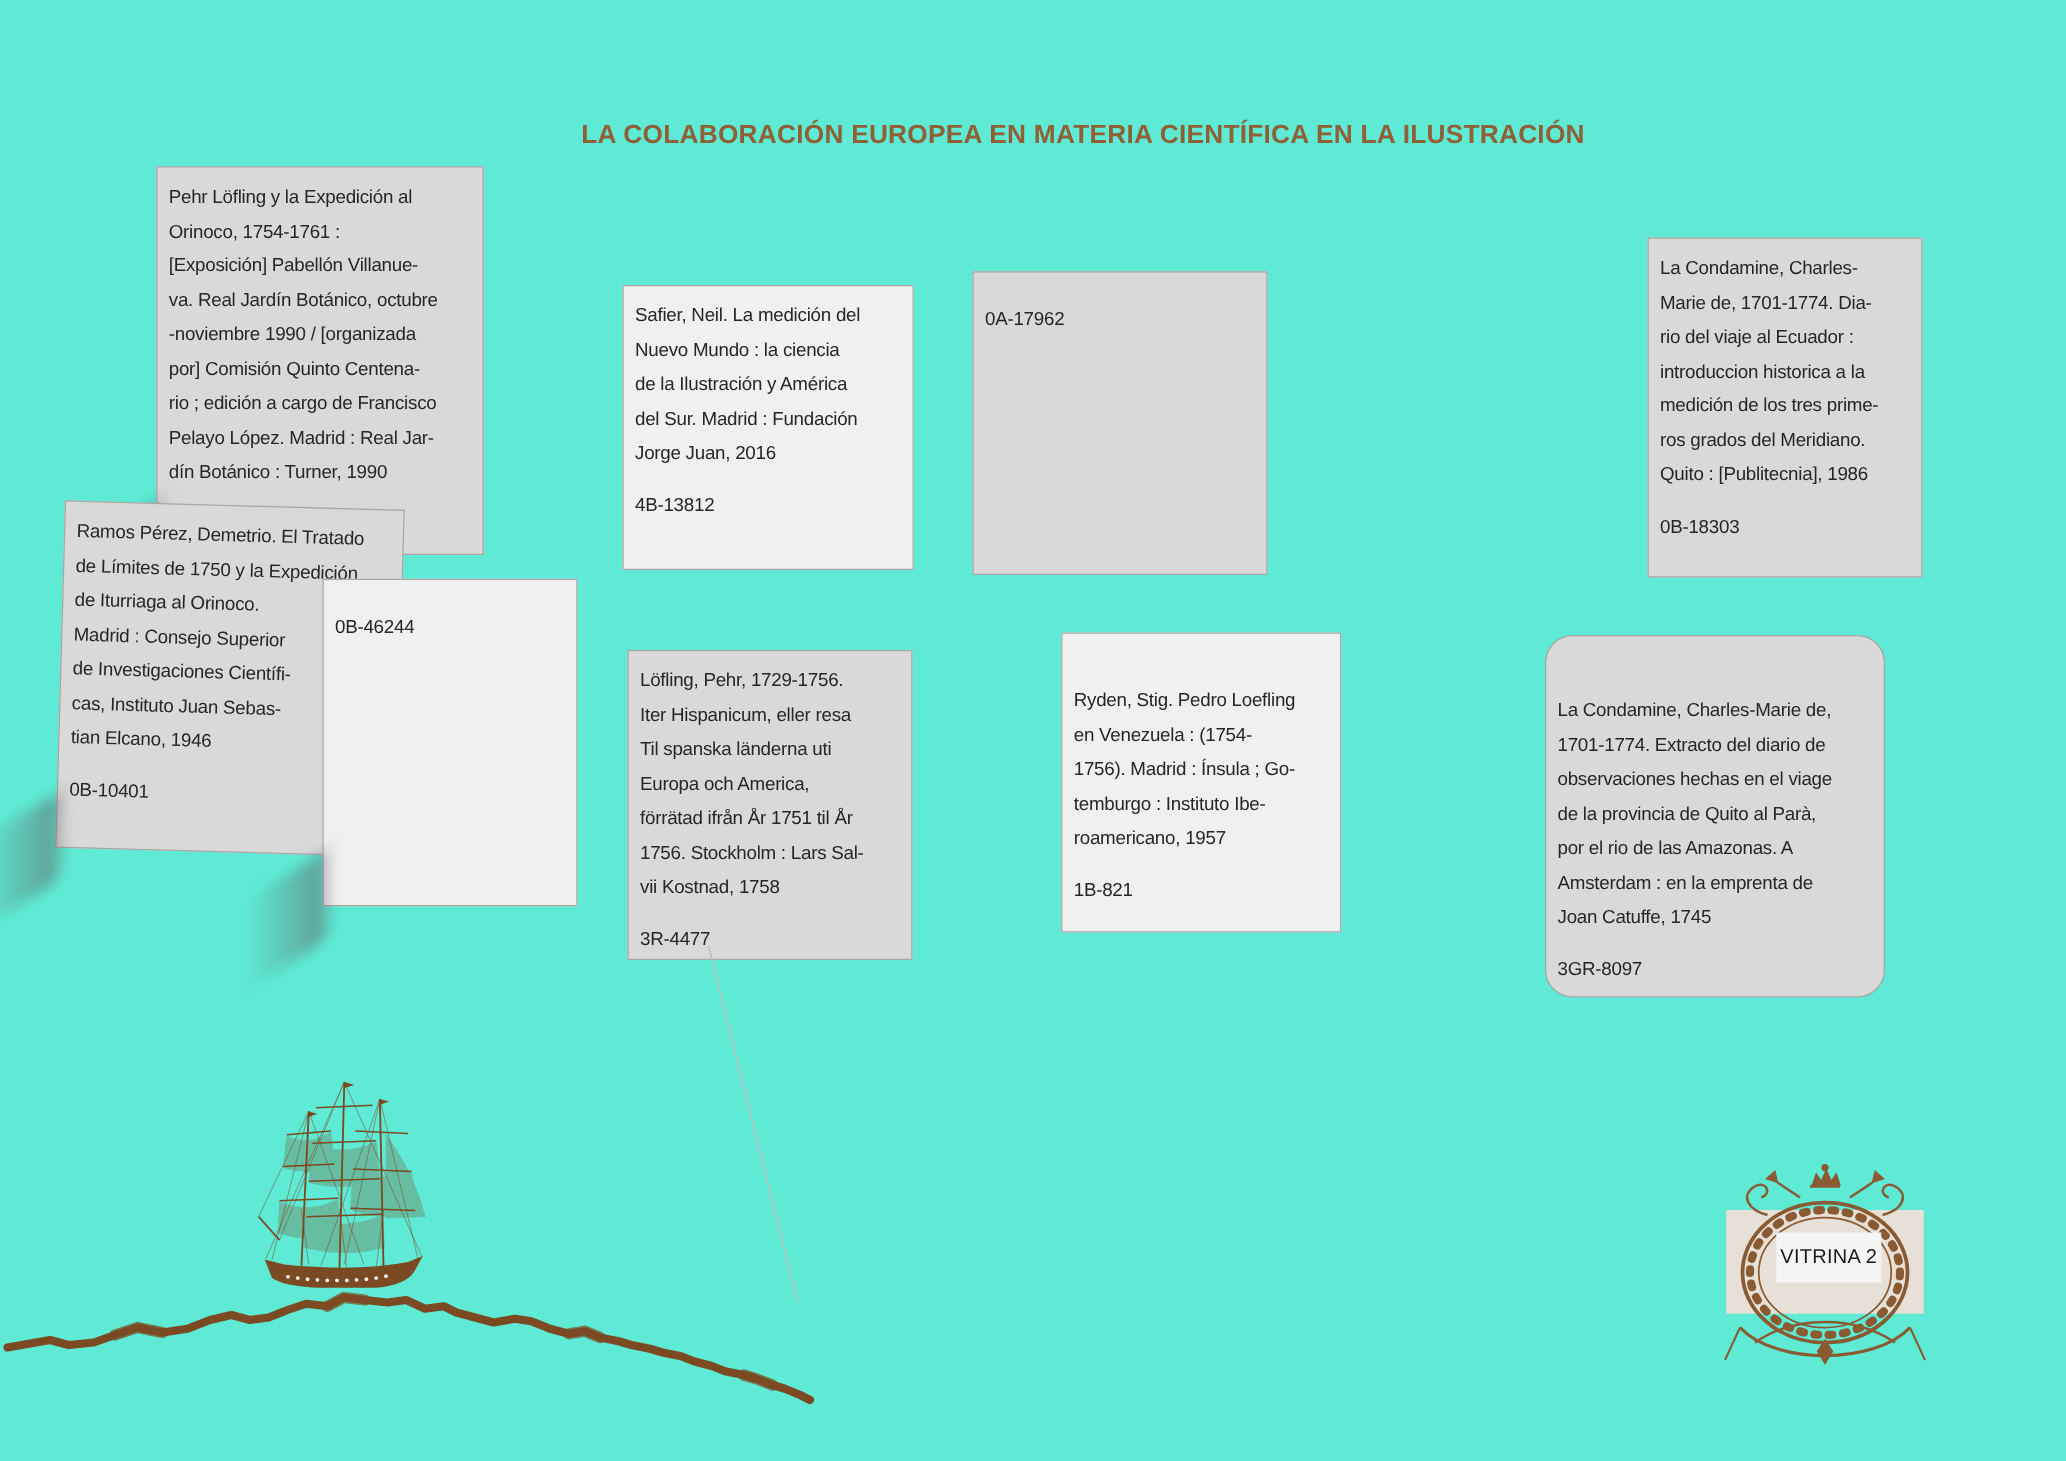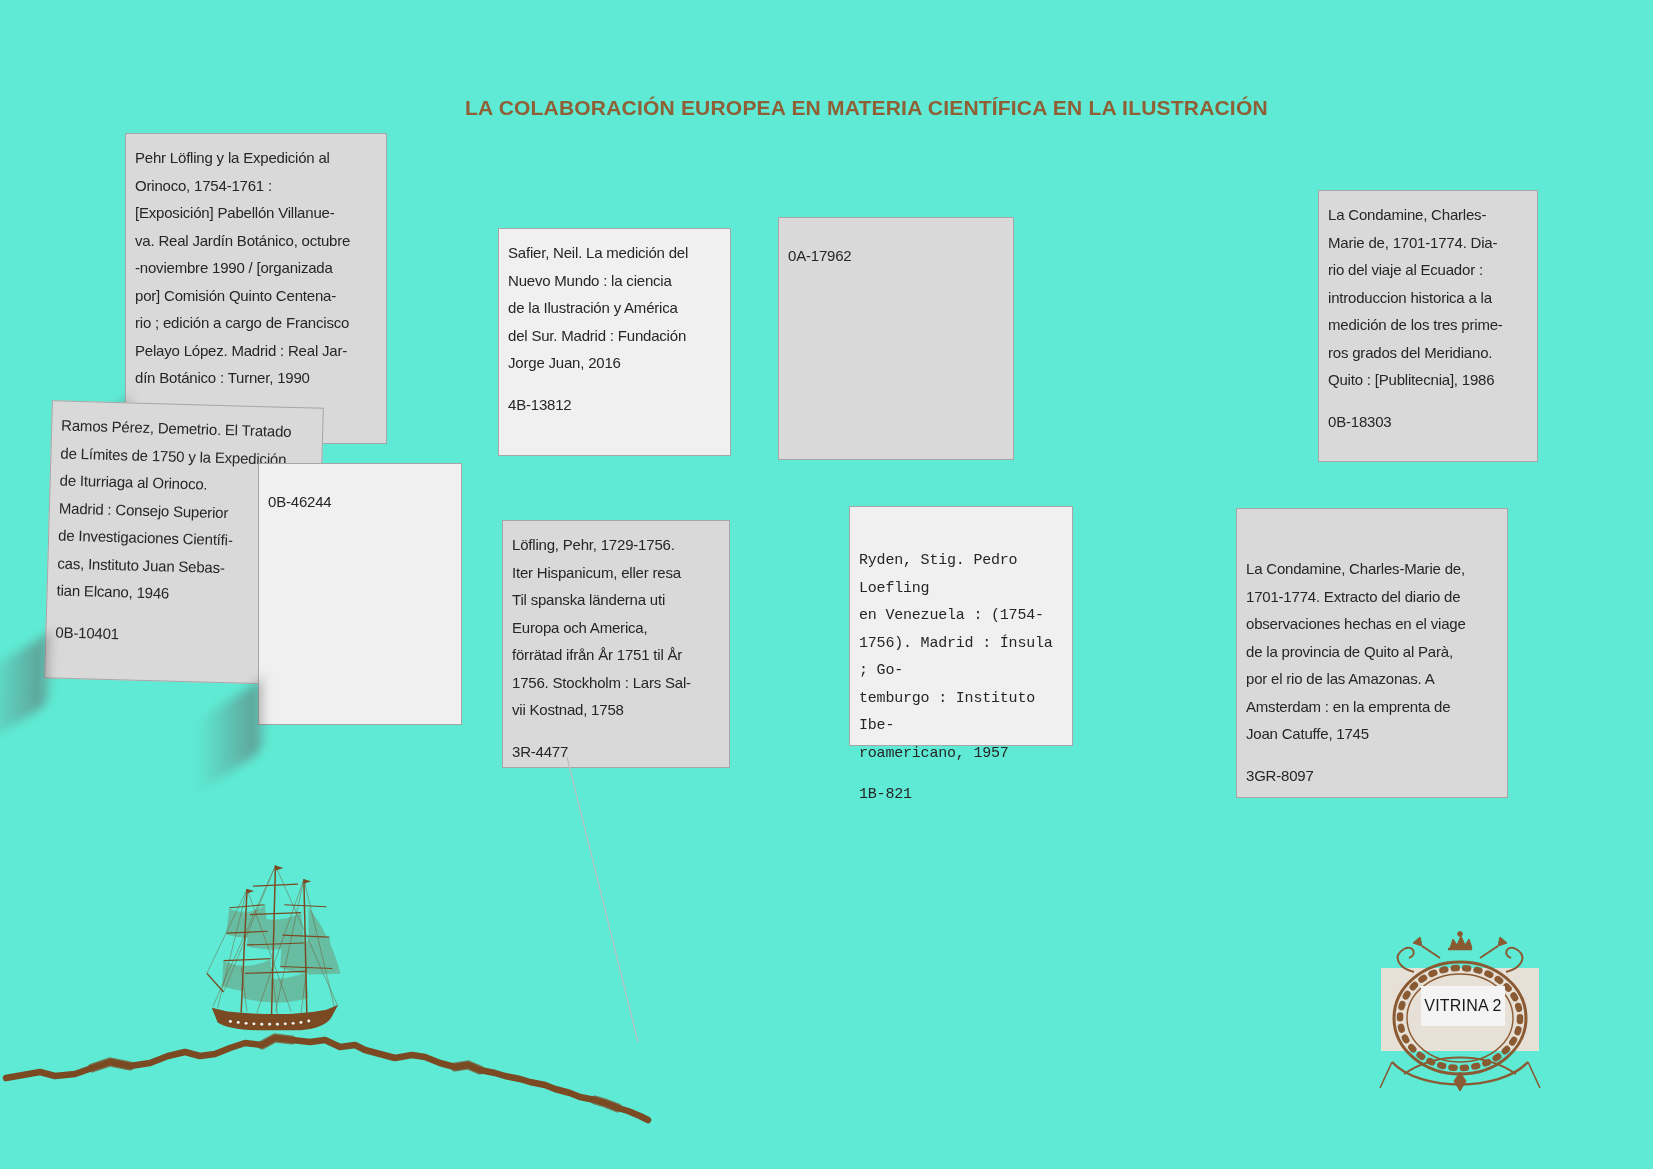--- a/index.html
+++ b/index.html
@@ -16,24 +16,24 @@
   .card-body{white-space:pre-line;line-height:27.5px;}
   .card-callnum{margin-top:14px;line-height:27px;}
   .cn-indent{padding-left:118px;}
 
   .c1{left:125px;top:133px;width:262px;height:311px;z-index:1;}
   .c2{left:48px;top:404px;width:272px;height:278px;z-index:2;transform:rotate(1.6deg);}
   .c3{left:258px;top:463px;width:204px;height:262px;z-index:3;}
   .c4{left:498px;top:228px;width:233px;height:228px;}
   .c5{left:502px;top:505px;width:228px;height:248px;margin-top:15px;}
   .c6{left:778px;top:217px;width:236px;height:243px;}
-  .c7{left:849px;top:506px;width:224px;height:240px;padding-top:40px;font-family:Liberation Mono, monospace;}
+  .c7{left:849px;top:506px;width:224px;height:240px;padding-top:40px;}
   .c8{left:1043px;top:180px;width:244px;height:285px;}
   .c9{left:1318px;top:190px;width:220px;height:272px;}
-  .c10{left:1236px;top:508px;width:272px;height:290px;padding-top:46px;}
+  .c10{left:1236px;top:508px;width:272px;height:290px;padding-top:46px;border-radius:22px;}
 
   
   .sh-l::after,.sh-r::after{content:"";position:absolute;z-index:-1;
     filter:blur(6px);pointer-events:none;}
   .sh-l::after{left:-62px;bottom:-28px;width:64px;height:72px;
     background:linear-gradient(to left,rgba(95,95,95,.55),rgba(120,120,120,0));
     transform:skewY(-32deg);transform-origin:100% 0;}
   .sh-r::after{right:-62px;bottom:-28px;width:64px;height:72px;
     background:linear-gradient(to right,rgba(95,95,95,.5),rgba(120,120,120,0));
     transform:skewY(32deg);transform-origin:0 0;}

